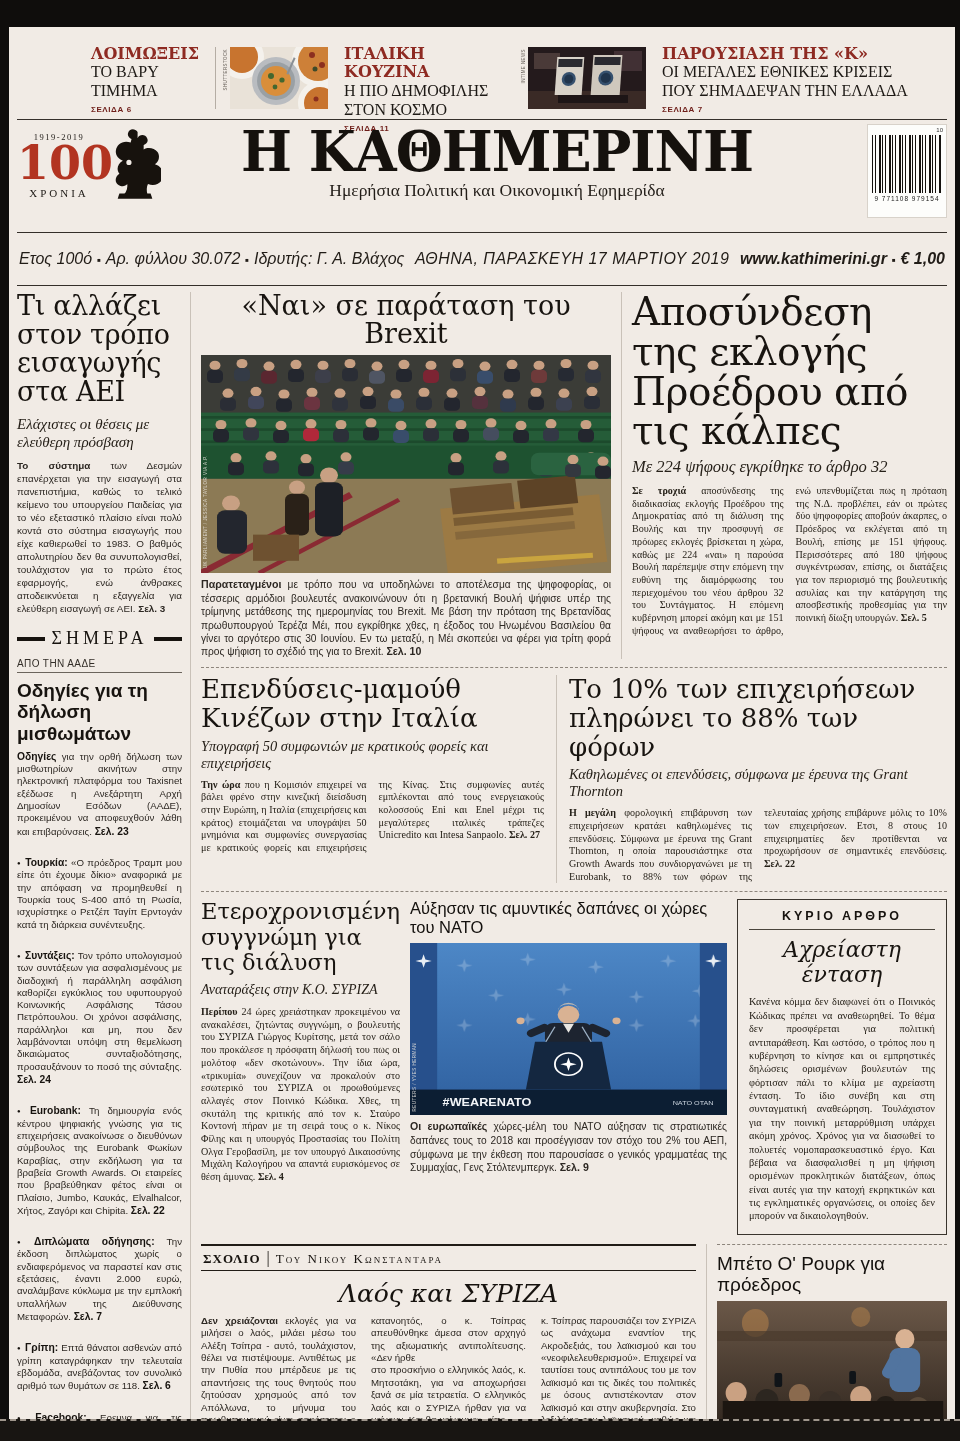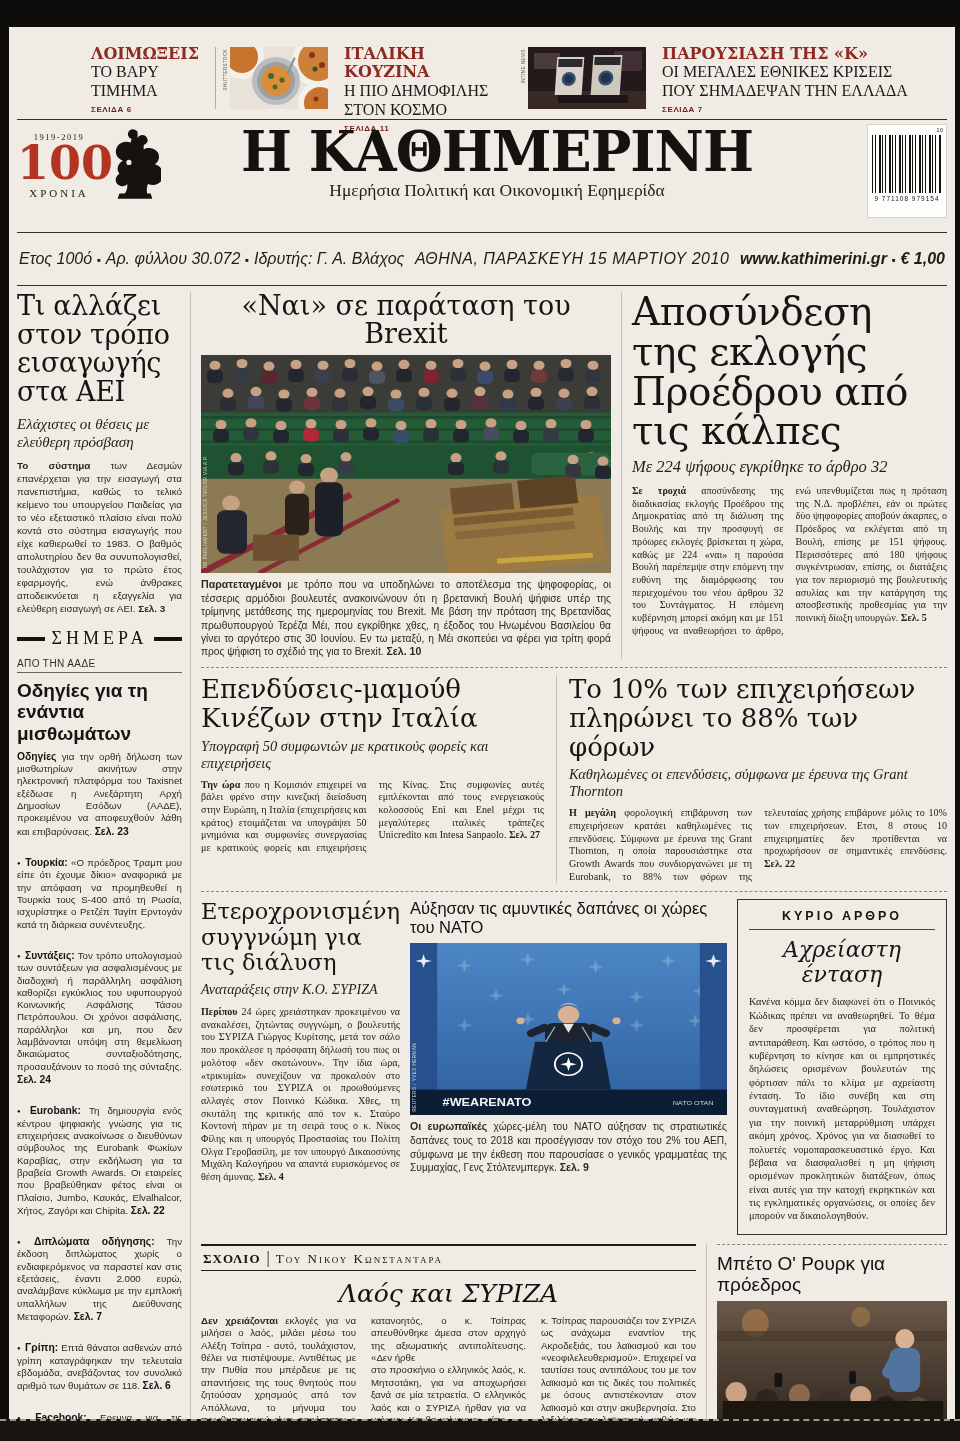--- a/index.html
+++ b/index.html
@@ -222,40 +222,40 @@
         <span class="tenbox">10</span>
         <div class="bars"></div>
         <div class="bnum">9 771108 979154</div>
       </div>
     </div>
 
     <div class="dateline">
       <span class="seg">
         <span>Ετος 100ό</span><span class="sq"></span><span>Αρ. φύλλου 30.072</span><span class="sq"></span><span>Ιδρυτής: Γ. Α. Βλάχος</span>
       </span>
-      <span class="mid">ΑΘΗΝΑ, ΠΑΡΑΣΚΕΥΗ 15 ΜΑΡΤΙΟΥ 2010</span>
+      <span class="mid">ΑΘΗΝΑ, ΠΑΡΑΣΚΕΥΗ 17 ΜΑΡΤΙΟΥ 2019</span>
       <span class="rt">
         <span>www.kathimerini.gr</span><span class="sq"></span><span>€ 1,00</span>
       </span>
     </div>
 
     <div class="main">
 
       <div class="sidebar">
         <h2 class="aei-h">Τι αλλάζει στον τρόπο εισαγωγής στα ΑΕΙ</h2>
         <div class="subhead aei-sub">Ελάχιστες οι θέσεις με ελεύθερη πρόσβαση</div>
         <p class="body aei-body"><b>Το σύστημα</b> <span>των Δεσμών επανέρχεται για την εισαγωγή στα πανεπιστήμια, καθώς το τελικό κείμενο του υπουργείου Παιδείας για το νέο εξεταστικό πλαίσιο είναι πολύ κοντά στο σύστημα εισαγωγής που είχε καθιερωθεί το 1983. Ο βαθμός απολυτηρίου δεν θα συνυπολογισθεί, τουλάχιστον για το πρώτο έτος εφαρμογής, ενώ άνθρακες αποδεικνύεται η εξαγγελία για ελεύθερη εισαγωγή σε ΑΕΙ.</span> <b class="pageref">Σελ. 3</b></p>
 
         <div class="simera-head">
           <span class="bar"></span>
             <span class="t">ΣΗΜΕΡΑ</span>
             <span class="bar"></span>
         </div>
         <div class="kicker">ΑΠΟ ΤΗΝ ΑΑΔΕ</div>
-        <div class="lead-h">Οδηγίες για τη ενάντια μισθωμάτων</div>
+        <div class="lead-h">Οδηγίες για τη δήλωση μισθωμάτων</div>
         <p class="body side-item" style="margin-top:0;"><b class="lbl">Οδηγίες</b> <span>για την ορθή δήλωση των μισθωτηρίων ακινήτων στην ηλεκτρονική πλατφόρμα του Taxisnet εξέδωσε η Ανεξάρτητη Αρχή Δημοσίων Εσόδων (ΑΑΔΕ), προκειμένου να αποφευχθούν λάθη και επιβαρύνσεις.</span> <b class="lbl">Σελ. 23</b></p>
 
         <p class="body side-item"><span class="dot"></span><b class="lbl">Τουρκία:</b> <span>«Ο πρόεδρος Τραμπ μου είπε ότι έχουμε δίκιο» αναφορικά με την απόφαση να προμηθευθεί η Τουρκία τους S-400 από τη Ρωσία, ισχυρίστηκε ο Ρετζέπ Ταγίπ Ερντογάν κατά τη διάρκεια συνέντευξης.</span></p>
         <p class="body side-item"><span class="dot"></span><b class="lbl">Συντάξεις:</b> <span>Τον τρόπο υπολογισμού των συντάξεων για ασφαλισμένους με διαδοχική ή παράλληλη ασφάλιση καθορίζει εγκύκλιος του υφυπουργού Κοινωνικής Ασφάλισης Τάσου Πετρόπουλου. Οι χρόνοι ασφάλισης, παράλληλοι και μη, που δεν λαμβάνονται υπόψη στη θεμελίωση δικαιώματος συνταξιοδότησης, προσαυξάνουν το ποσό της σύνταξης.</span> <b class="lbl">Σελ. 24</b></p>
         <p class="body side-item"><span class="dot"></span><b class="lbl">Eurobank:</b> <span>Τη δημιουργία ενός κέντρου ψηφιακής γνώσης για τις επιχειρήσεις ανακοίνωσε ο διευθύνων σύμβουλος της Eurobank Φωκίων Καραβίας, στην εκδήλωση για τα βραβεία Growth Awards. Οι εταιρείες που βραβεύθηκαν φέτος είναι οι Πλαίσιο, Jumbo, Καυκάς, Elvalhalcor, Χήτος, Ζαγόρι και Chipita.</span> <b class="lbl">Σελ. 22</b></p>
         <p class="body side-item"><span class="dot"></span><b class="lbl">Διπλώματα οδήγησης:</b> <span>Την έκδοση διπλώματος χωρίς ο ενδιαφερόμενος να παραστεί καν στις εξετάσεις, έναντι 2.000 ευρώ, αναλάμβανε κύκλωμα με την εμπλοκή υπαλλήλων της Διεύθυνσης Μεταφορών.</span> <b class="lbl">Σελ. 7</b></p>
         <p class="body side-item"><span class="dot"></span><b class="lbl">Γρίπη:</b> <span>Επτά θάνατοι ασθενών από γρίπη καταγράφηκαν την τελευταία εβδομάδα, ανεβάζοντας τον συνολικό αριθμό των θυμάτων σε 118.</span> <b class="lbl">Σελ. 6</b></p>
         <p class="body side-item"><span class="dot"></span><b class="lbl">Facebook:</b> <span>Ερευνα για τις συμφωνίες κοινοποίησης προσωπικών δεδομένων, που έχει συνάψει η Facebook με τουλάχιστον 150 επιχειρήσεις, διενεργούν οι εισαγγελικές αρχές στις Ηνωμένες Πολιτείες.</span> <b class="lbl">Σελ. 32</b></p>
 
       </div>

